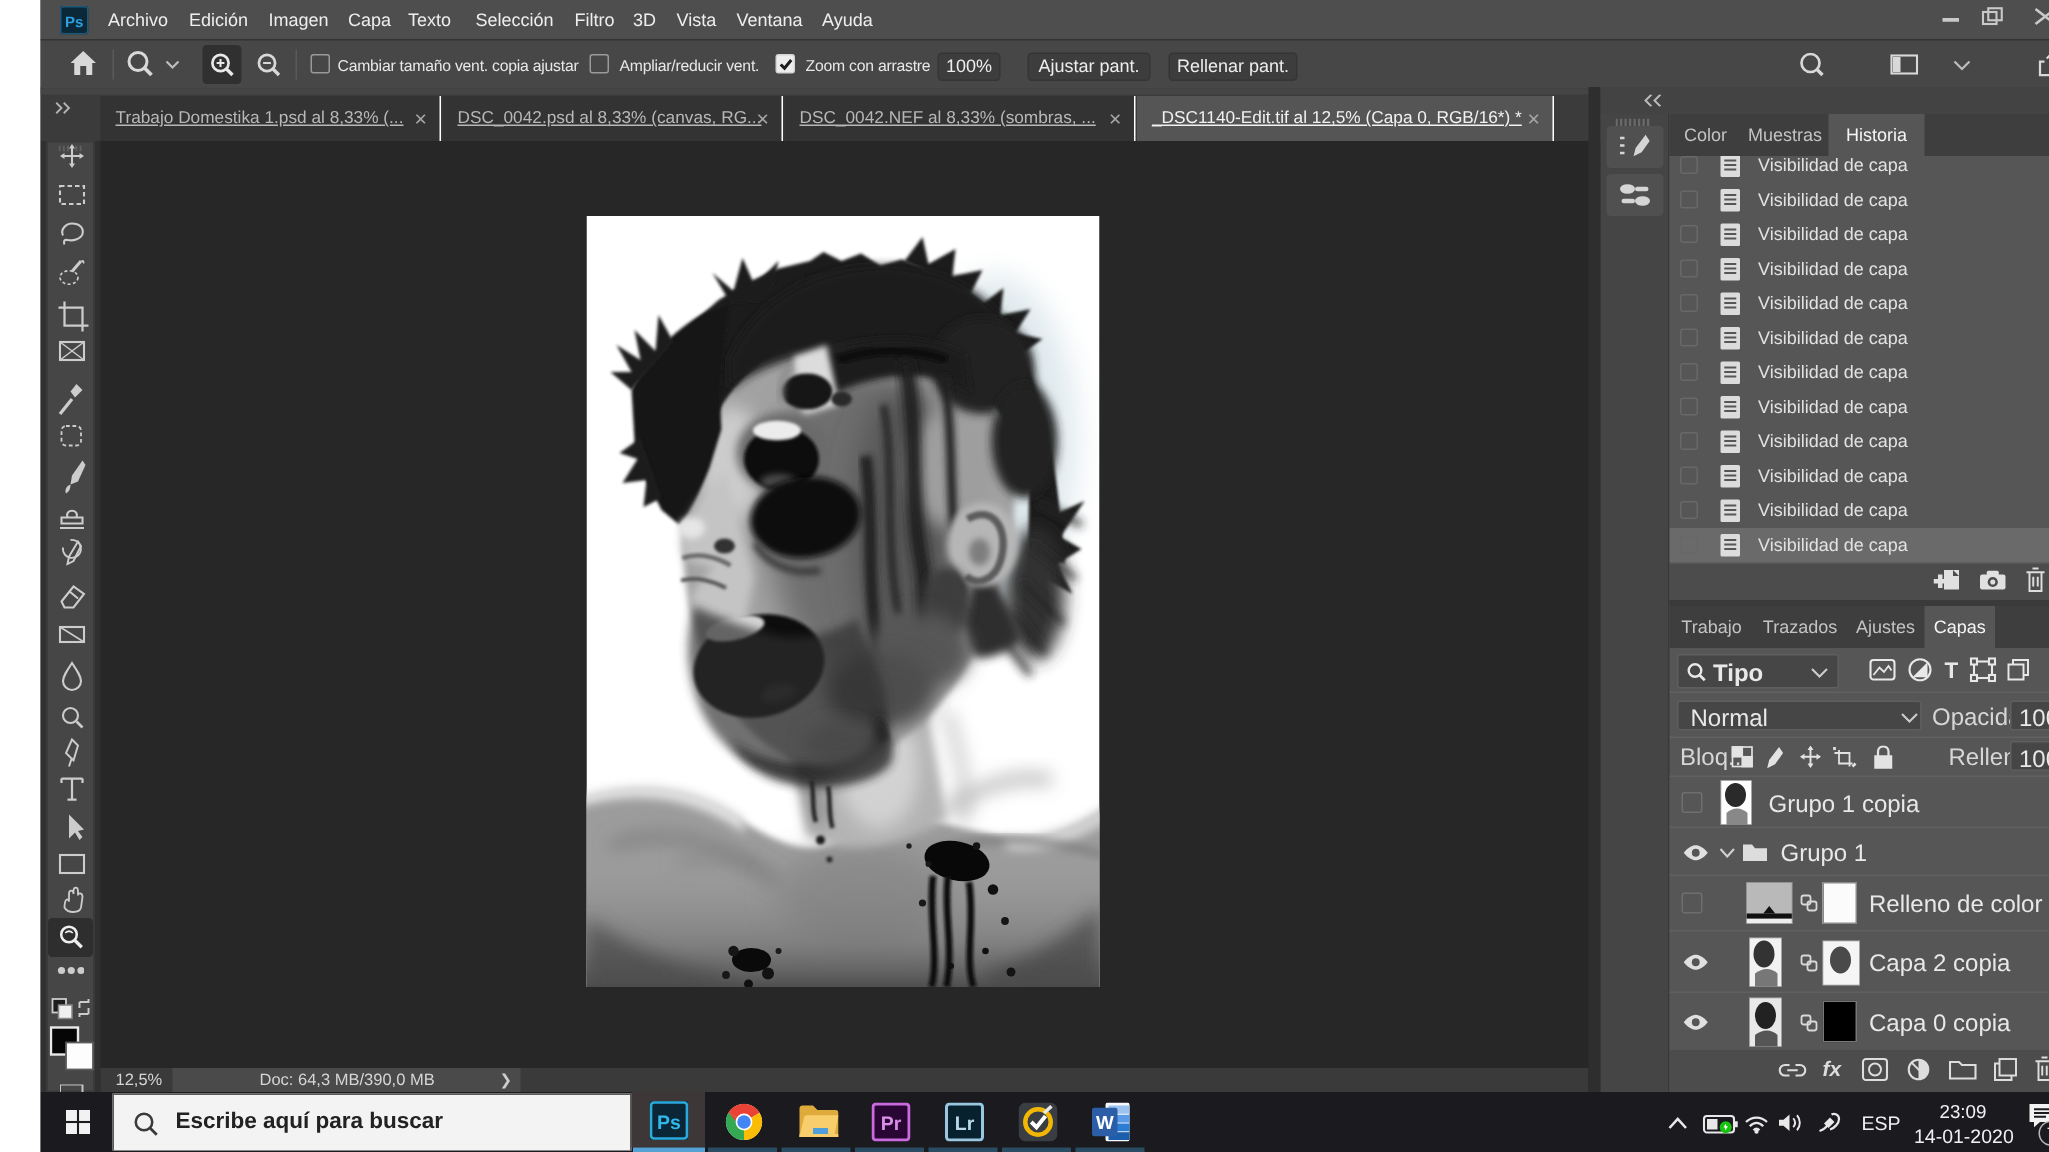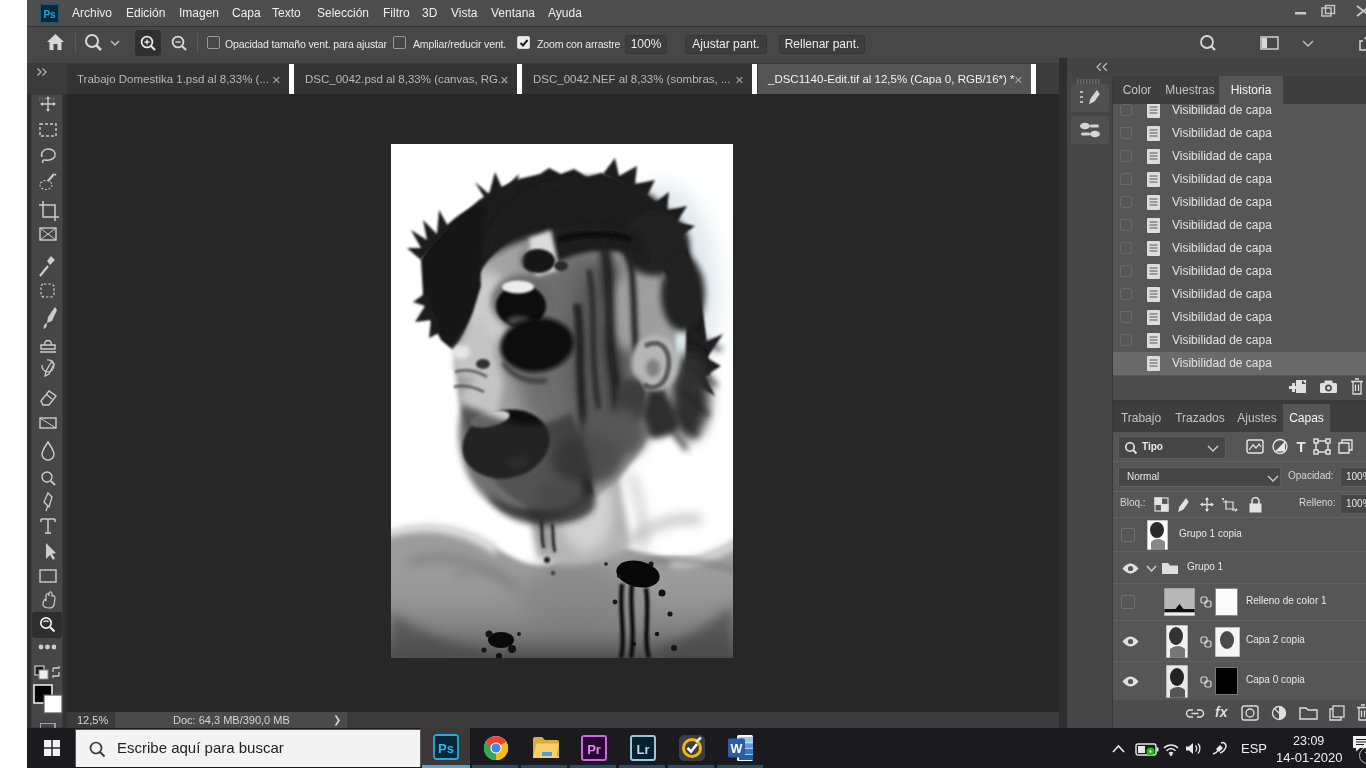--- a/index.html
+++ b/index.html
@@ -10,21 +10,21 @@
 #menubar{position:absolute;left:0;top:0;width:1366px;height:26px;background:#4e4e4e;}
 #menubar .mi{position:absolute;top:6px;font-size:12px;color:#eeeeee;}
 
 #optbar{position:absolute;left:0;top:26px;width:1366px;height:32px;background:#474747;border-top:1px solid #333333;}
 .olabel{position:absolute;top:11px;font-size:10.5px;letter-spacing:-0.15px;color:#e8e8e8;}
 .ckb{position:absolute;top:9px;width:13px;height:13px;border:1px solid #9a9a9a;border-radius:2px;background:#474747;}
 .obtn{position:absolute;top:8px;height:19px;background:#3d3d3d;border:1px solid #353535;border-radius:3px;color:#ededed;font-size:12px;text-align:center;line-height:17px;}
 .vsep{position:absolute;top:6px;width:1px;height:20px;background:#5a5a5a;}
 
 #tabbar{position:absolute;left:0;top:58px;width:1366px;height:36px;background:#3b3b3b;border-top:1px solid #474747;}
-.dtab{position:absolute;top:5px;height:31px;background:#333333;color:#b8b8b8;font-size:11.5px;line-height:31px;white-space:nowrap;overflow:hidden;border-right:5px solid #ffffff;}
+.dtab{position:absolute;top:5px;height:31px;background:#333333;color:#b8b8b8;font-size:11.5px;line-height:31px;white-space:nowrap;overflow:hidden;border-right:1px solid #ffffff;text-decoration:underline;}
 .dtab .tx{display:block;padding-left:10px;padding-right:24px;overflow:hidden;white-space:nowrap;}
 .dtab .cl{position:absolute;right:8px;top:0;color:#a5a5a5;font-size:11px;}
 .dtab.active{background:#555555;color:#f2f2f2;}
 
 #rail{position:absolute;left:0;top:94px;width:40px;height:634px;background:#303030;}
 #toolstrip{position:absolute;left:4px;top:94px;width:32px;height:634px;background:#464646;border:1px solid #3a3a3a;}
 
 #canvas{position:absolute;left:40px;top:94px;width:992px;height:618px;background:#272727;}
 #statusbar{position:absolute;left:40px;top:712px;width:992px;height:16px;background:#3a3a3a;font-size:11px;color:#d5d5d5;}
 
@@ -32,24 +32,24 @@
 #dockhead{position:absolute;left:1040px;top:58px;width:326px;height:18px;background:#434343;}
 #dockcol{position:absolute;left:1040px;top:76px;width:46px;height:652px;background:#454545;border-right:1px solid #383838;}
 #mainpanel{position:absolute;left:1086px;top:76px;width:280px;height:652px;background:#565656;}
 .ptabs{position:absolute;left:0;width:280px;height:28px;background:#3e3e3e;}
 .ptab{position:absolute;top:0;height:28px;font-size:12px;color:#c3c3c3;line-height:28px;text-align:center;}
 .ptab.active{background:#565656;color:#f5f5f5;}
 .hrow{position:absolute;left:0;width:266px;height:23px;font-size:12px;color:#e2e2e2;}
 .hck{position:absolute;left:7px;top:5px;width:12px;height:12px;border:1px solid #686868;border-radius:2px;}
 .hicon{position:absolute;left:33px;top:3px;}
 .htx{position:absolute;left:59px;top:4px;}
-.ldtext{font-size:10px;color:#e8e8e8;}
+.ldtext{font-size:16px;color:#e8e8e8;}
 
 #taskbar{position:absolute;left:0;top:728px;width:1366px;height:40px;background:#1b1a1f;}
-#searchbox{position:absolute;left:48px;top:1px;width:346px;height:38px;background:#f3f3f3;border:1px solid #5a5a5a;border-bottom:none;}
+#searchbox{position:absolute;left:48px;top:1px;width:346px;height:38px;background:#f3f3f3;border:1px solid #5a5a5a;border-bottom:none;font-weight:bold;}
 .tbtn{position:absolute;top:0px;width:49px;height:37px;}
 .tuline{position:absolute;top:37px;height:3px;background:#2b4d63;}
 </style>
 </head>
 <body>
 <div id="app">
 
 <div id="menubar">
   <svg class="abs" style="left:13px;top:4px" width="19" height="19">
         <rect width="19" height="19" rx="2" fill="#0a2838"></rect>
@@ -92,21 +92,21 @@
         <line x1="4.4" y1="7" x2="9.6" y2="7" stroke="#e8e8e8" stroke-width="1.4"></line>
         <line x1="7" y1="4.4" x2="7" y2="9.6" stroke="#e8e8e8" stroke-width="1.4"></line>
       </svg>
   <svg class="abs" style="left:144px;top:8px" width="17" height="17">
         <circle cx="7" cy="7" r="5.4" fill="none" stroke="#d8d8d8" stroke-width="1.8"></circle>
         <line x1="11" y1="11" x2="15" y2="15" stroke="#d8d8d8" stroke-width="2.2"></line>
         <line x1="4.4" y1="7" x2="9.6" y2="7" stroke="#d8d8d8" stroke-width="1.4"></line>
       </svg>
   <div class="vsep" style="left:170px"></div>
   <div class="ckb" style="left:180px"></div>
-  <span class="olabel" style="left:198px">Opacidad tamaño vent. para ajustar</span>
+  <span class="olabel" style="left:198px">Cambiar tamaño vent. copia ajustar</span>
   <div class="ckb" style="left:366px"></div>
   <span class="olabel" style="left:386px">Ampliar/reducir vent.</span>
   <div class="ckb" style="left:490px;background:#ededed;border-color:#d5d5d5"></div>
   <svg class="abs" style="left:491px;top:10px" width="12" height="12">
         <path d="M2.5,6 L5,8.5 L9.5,3" fill="none" stroke="#1e1e1e" stroke-width="2"></path>
       </svg>
   <span class="olabel" style="left:510px">Zoom con arrastre</span>
   <div class="obtn" style="left:598px;width:42px">100%</div>
   <div class="obtn" style="left:658px;width:82px">Ajustar pant.</div>
   <div class="obtn" style="left:752px;width:86px">Rellenar pant.</div>

